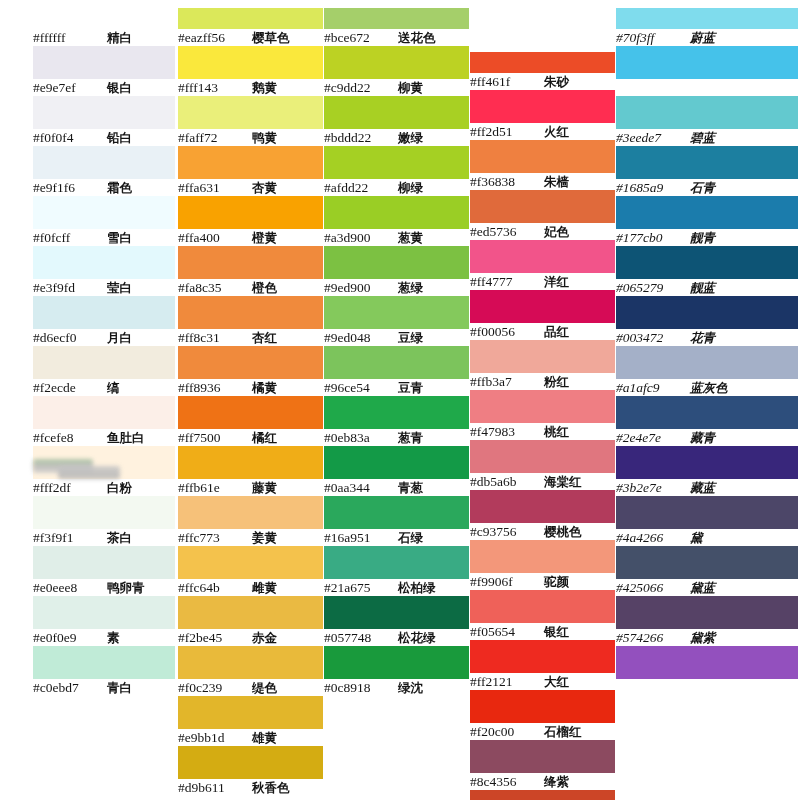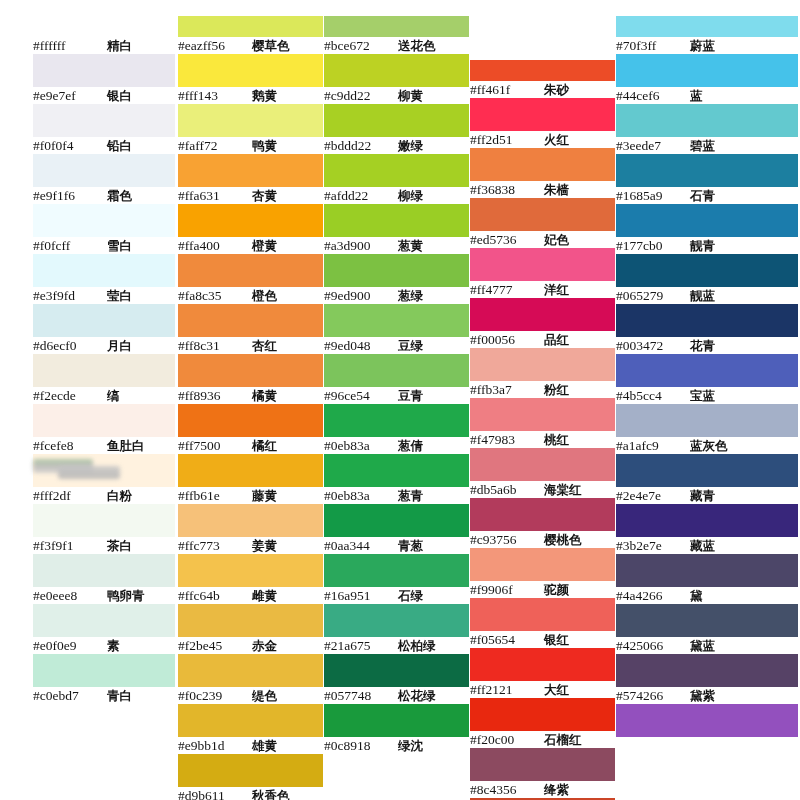--- a/index.html
+++ b/index.html
@@ -17,29 +17,29 @@
 
   #palette {
     position: relative;
     width: 800px;
     height: 800px;
     background: #ffffff;
   }
 
   .col {
     position: absolute;
-    top: 16px;
+    top: 8px;
     width: 145px;
   }
 
   .col-0 { left: 33px;  width: 142px; }
   .col-1 { left: 178px; width: 145px; }
   .col-2 { left: 324px; width: 145px; }
   .col-3 { left: 470px; width: 145px; margin-top: 44px; }
-  .col-4 { left: 616px; width: 182px; }
+  .col-4 { left: 616px; width: 182px; font-style: italic; }
 
   .cell {
     position: relative;
     height: 50px;
     box-sizing: border-box;
   }
 
   .swatch {
     height: 33px;
     width: 100%;
@@ -255,24 +255,20 @@
       <div class="cell">
         <span class="swatch" style="background: rgb(132, 201, 92);"></span>
         <span class="labels"><span class="hex">#9ed048</span><span class="cname">豆绿</span></span>
       </div>
       <div class="cell">
         <span class="swatch" style="background: rgb(124, 196, 92);"></span>
         <span class="labels"><span class="hex">#96ce54</span><span class="cname">豆青</span></span>
       </div>
       <div class="cell">
         <span class="swatch" style="background: rgb(31, 169, 74);"></span>
-        <span class="labels"><span class="hex">#0eb83a</span><span class="cname">葱倩</span></span>
-      </div>
-      <div class="cell">
-        <span class="swatch" style="background: rgb(31, 169, 74);"></span>
         <span class="labels"><span class="hex">#0eb83a</span><span class="cname">葱青</span></span>
       </div>
       <div class="cell">
         <span class="swatch" style="background: rgb(19, 154, 71);"></span>
         <span class="labels"><span class="hex">#0aa344</span><span class="cname">青葱</span></span>
       </div>
       <div class="cell">
         <span class="swatch" style="background: rgb(42, 168, 92);"></span>
         <span class="labels"><span class="hex">#16a951</span><span class="cname">石绿</span></span>
       </div>
@@ -355,21 +351,20 @@
         <span class="labels"><span class="hex">#c83c23</span><span class="cname">绯红</span></span>
       </div>
     </div>
     <div class="col col-4">
       <div class="cell first">
         <span class="swatch" style="background: rgb(127, 220, 237);"></span>
         <span class="labels"><span class="hex">#70f3ff</span><span class="cname">蔚蓝</span></span>
       </div>
       <div class="cell">
         <span class="swatch" style="background: rgb(69, 194, 234);"></span>
-        <span class="labels"><span class="hex">#44cef6</span><span class="cname">蓝</span></span>
       </div>
       <div class="cell">
         <span class="swatch" style="background: rgb(99, 201, 207);"></span>
         <span class="labels"><span class="hex">#3eede7</span><span class="cname">碧蓝</span></span>
       </div>
       <div class="cell">
         <span class="swatch" style="background: rgb(28, 127, 160);"></span>
         <span class="labels"><span class="hex">#1685a9</span><span class="cname">石青</span></span>
       </div>
       <div class="cell">
@@ -378,24 +373,20 @@
       </div>
       <div class="cell">
         <span class="swatch" style="background: rgb(13, 84, 117);"></span>
         <span class="labels"><span class="hex">#065279</span><span class="cname">靓蓝</span></span>
       </div>
       <div class="cell">
         <span class="swatch" style="background: rgb(27, 53, 102);"></span>
         <span class="labels"><span class="hex">#003472</span><span class="cname">花青</span></span>
       </div>
       <div class="cell">
-        <span class="swatch" style="background: rgb(78, 95, 186);"></span>
-        <span class="labels"><span class="hex">#4b5cc4</span><span class="cname">宝蓝</span></span>
-      </div>
-      <div class="cell">
         <span class="swatch" style="background: rgb(164, 176, 200);"></span>
         <span class="labels"><span class="hex">#a1afc9</span><span class="cname">蓝灰色</span></span>
       </div>
       <div class="cell">
         <span class="swatch" style="background: rgb(45, 78, 124);"></span>
         <span class="labels"><span class="hex">#2e4e7e</span><span class="cname">藏青</span></span>
       </div>
       <div class="cell">
         <span class="swatch" style="background: rgb(56, 38, 123);"></span>
         <span class="labels"><span class="hex">#3b2e7e</span><span class="cname">藏蓝</span></span>

